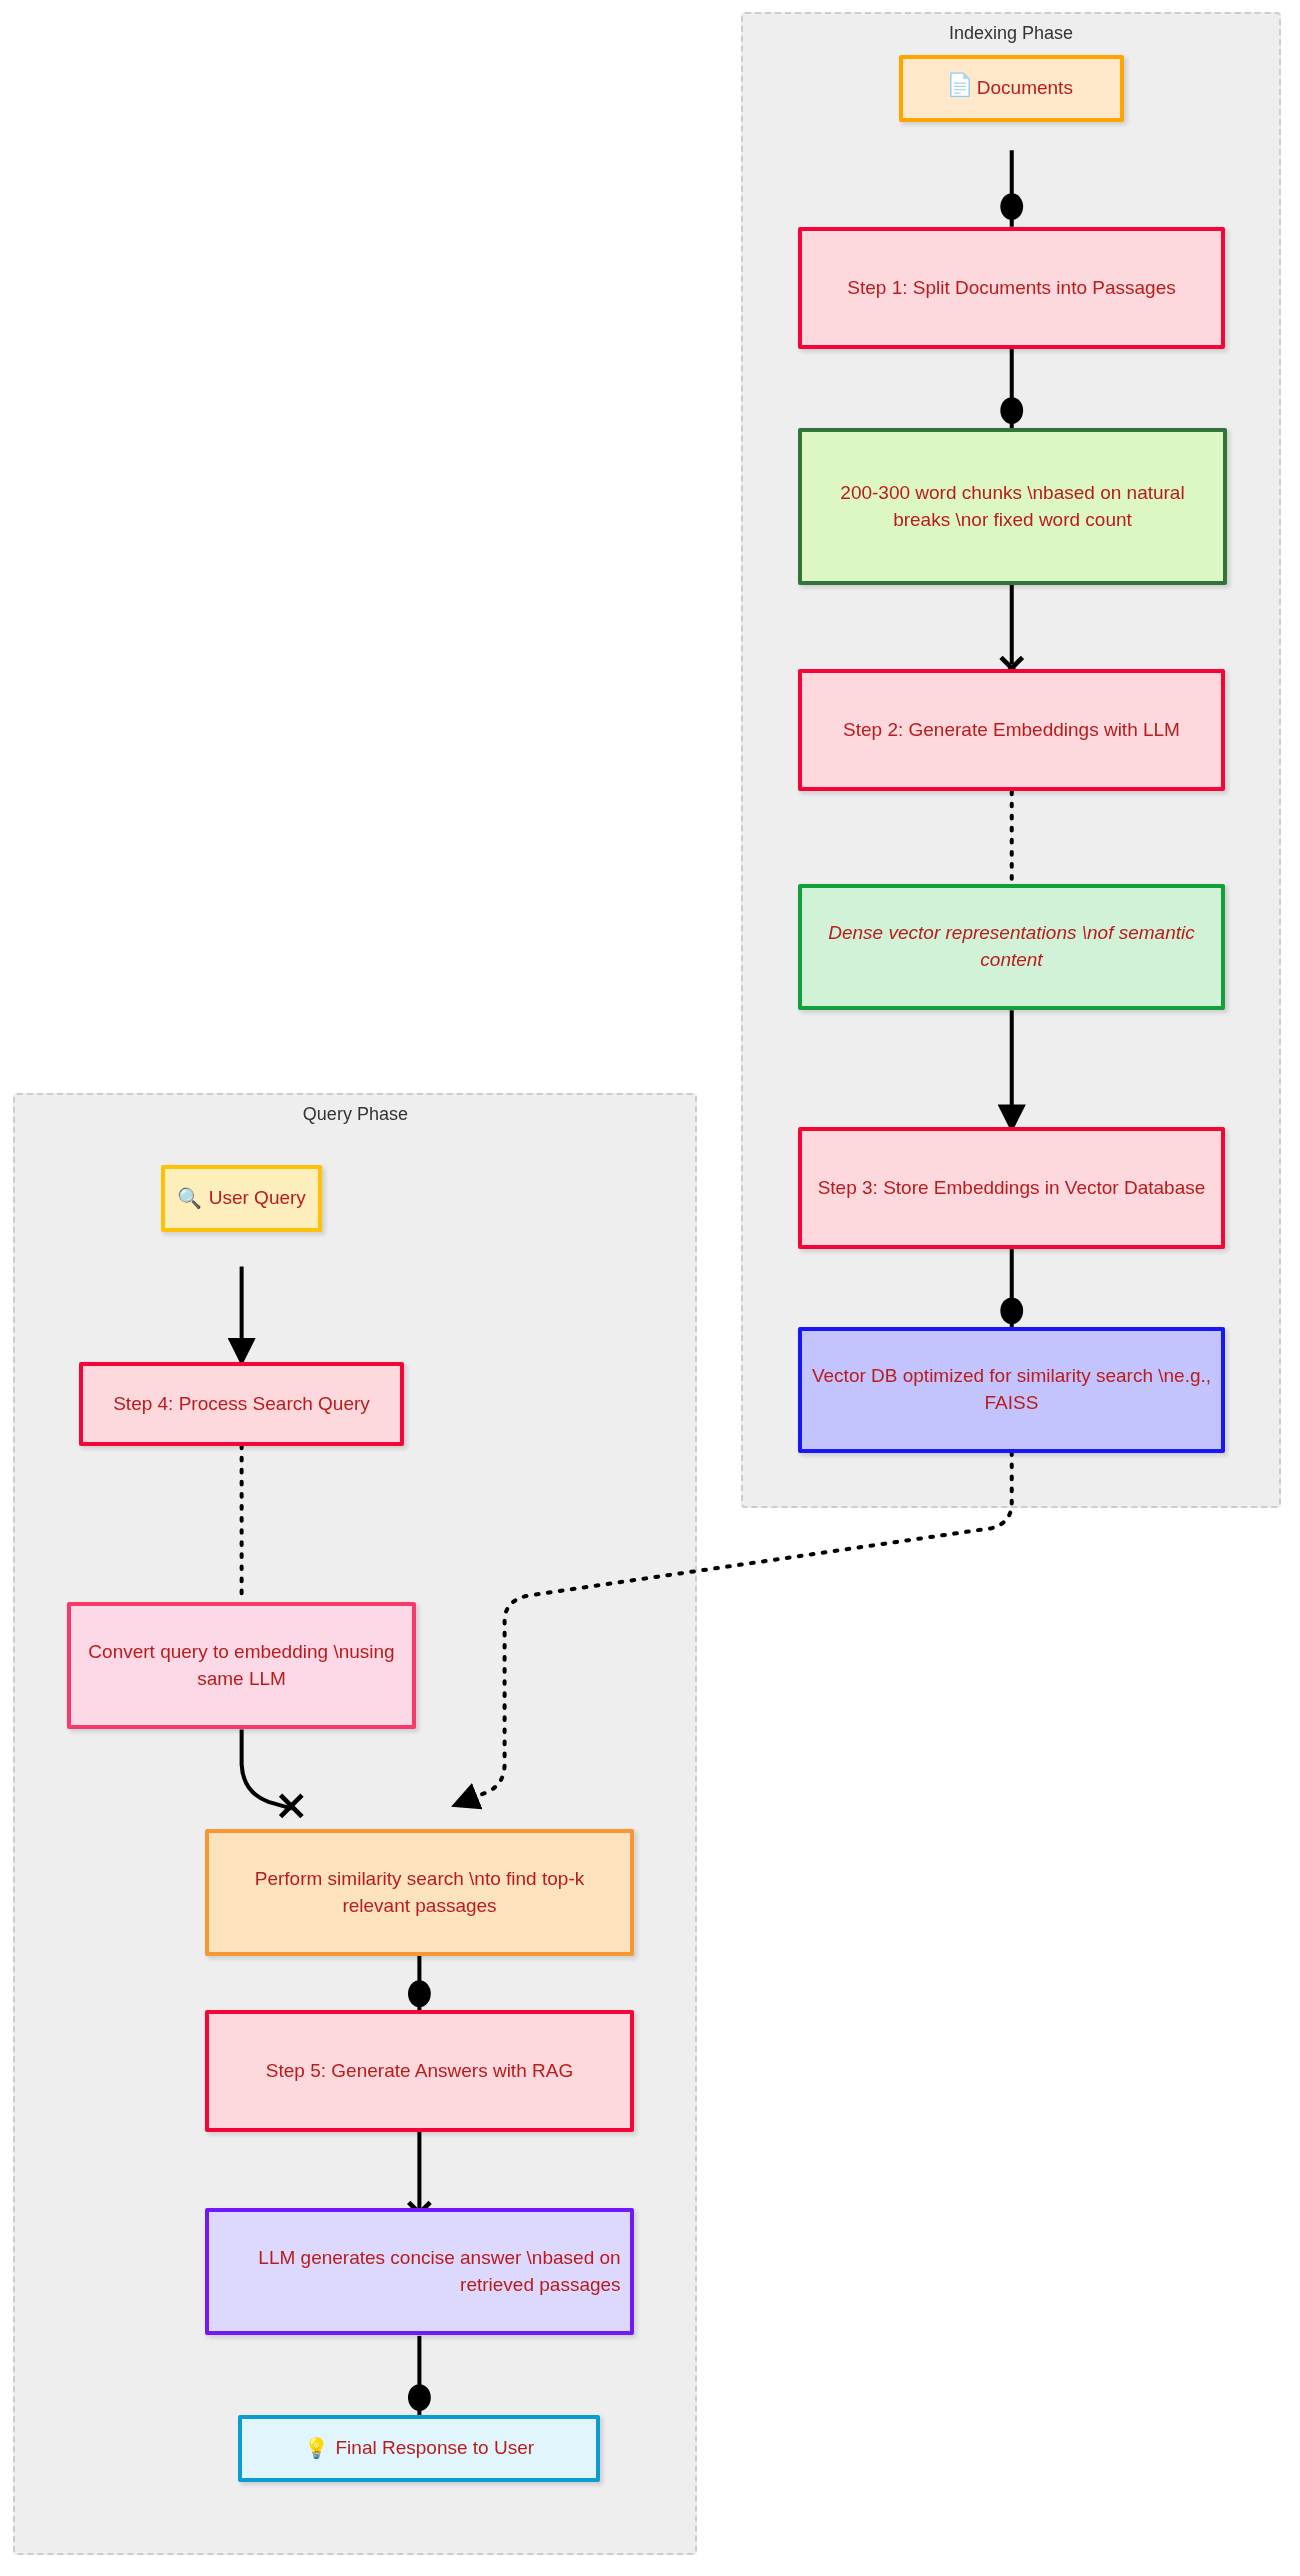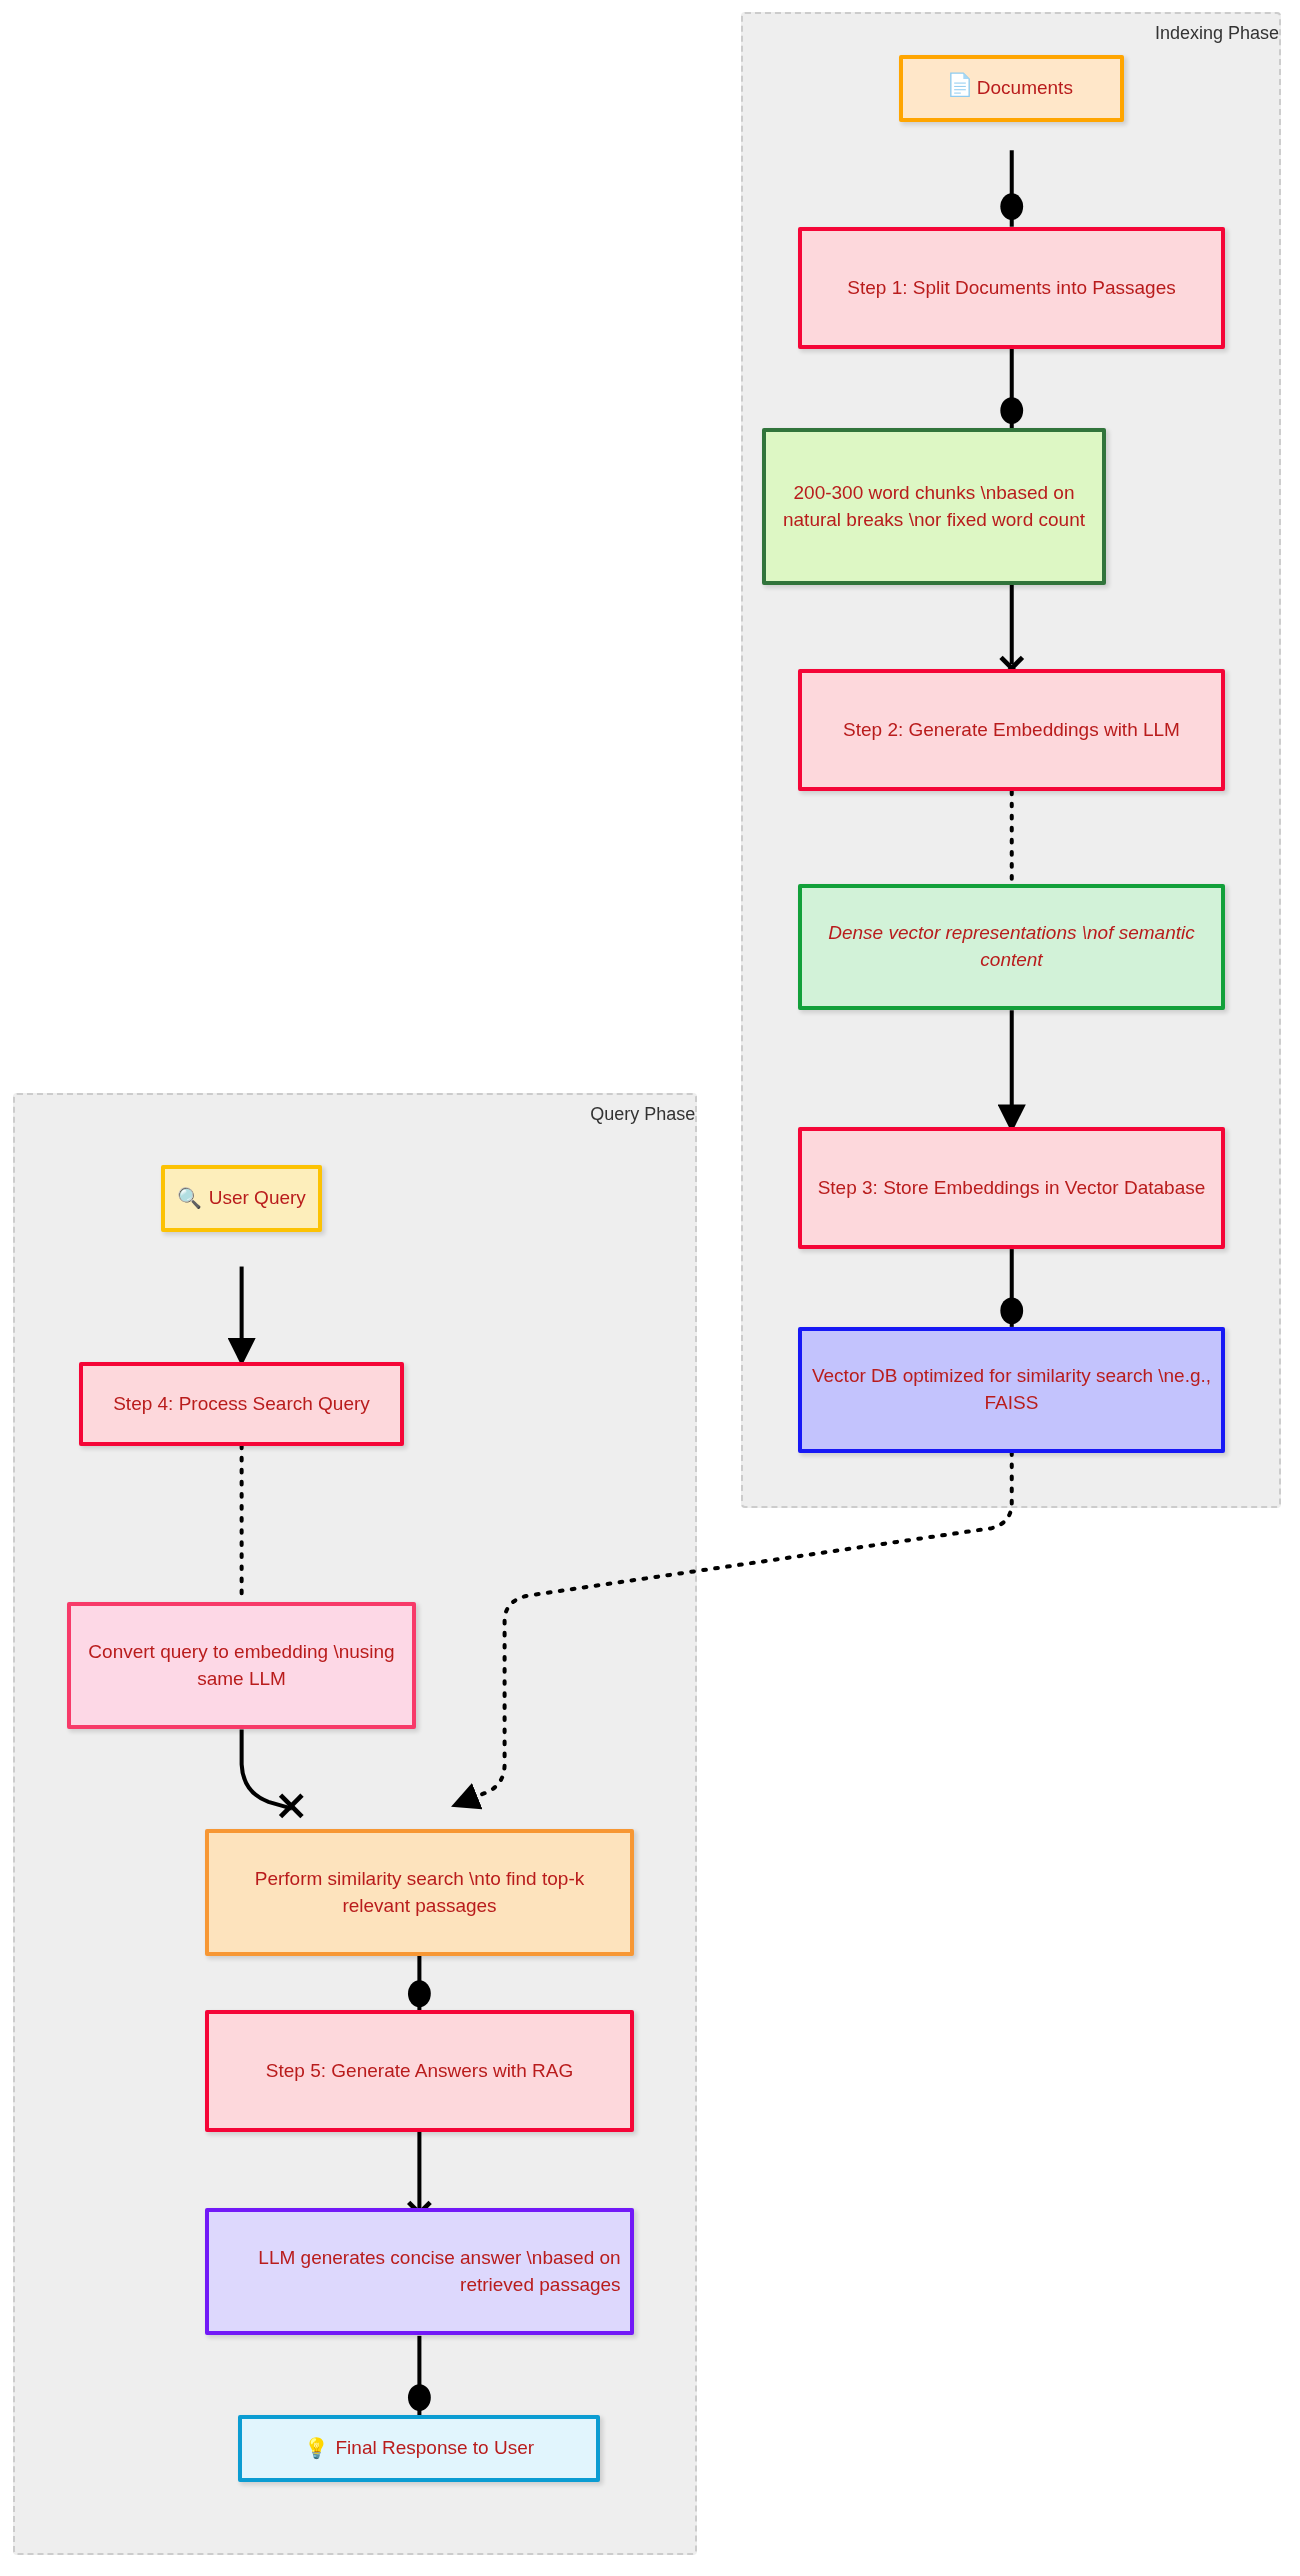--- a/index.html
+++ b/index.html
@@ -20,21 +20,21 @@
     position: absolute;
     background: #eeeeee;
     border: 2px dashed #cccccc;
     border-radius: 4px;
     box-sizing: border-box;
   }
   .subgraph-title {
     position: absolute;
     left: 0;
     right: 0;
-    text-align: right;
+    text-align: center;
     font-size: 18px;
     color: #333333;
     font-family: "Liberation Sans", sans-serif;
   }
   
   .node {
     position: absolute;
     box-sizing: border-box;
     display: flex;
     align-items: center;
@@ -156,21 +156,21 @@
         </g>
       </svg>
     </span>
     <span class="label-inline">Documents</span>
   </div>
 
   <div class="node n-red" style="left:798px; top:227px; width:427px; height:122px;">
     <span class="label">Step 1: Split Documents into Passages</span>
   </div>
 
-  <div class="node n-green1" style="left:762px; top:428px; width:344px; height:157px;">
+  <div class="node n-green1" style="left:798px; top:428px; width:429px; height:157px;">
     <span class="label">200-300 word chunks \nbased on natural breaks \nor fixed word count</span>
   </div>
 
   <div class="node n-red" style="left:798px; top:669px; width:427px; height:122px;">
     <span class="label">Step 2: Generate Embeddings with LLM</span>
   </div>
 
   <div class="node n-green2" style="left:798px; top:884px; width:427px; height:126px;font-style:italic;">
     <span class="label">Dense vector representations \nof semantic content</span>
   </div>

